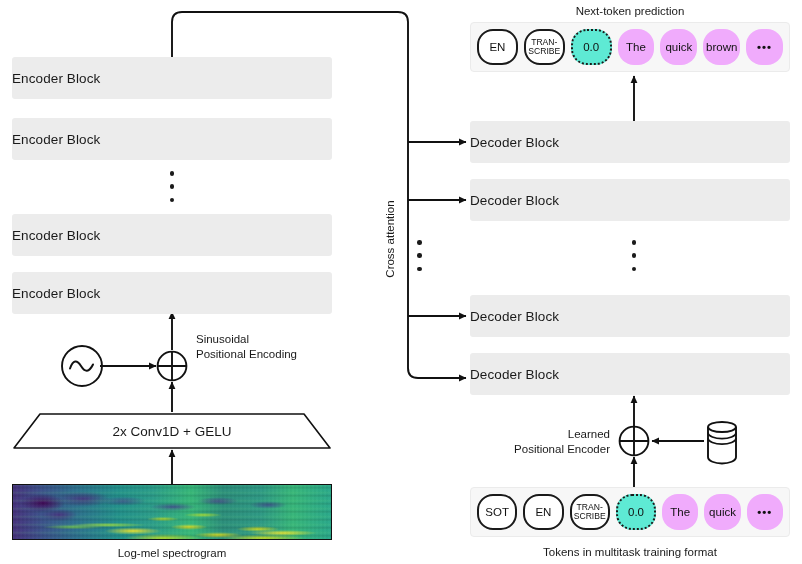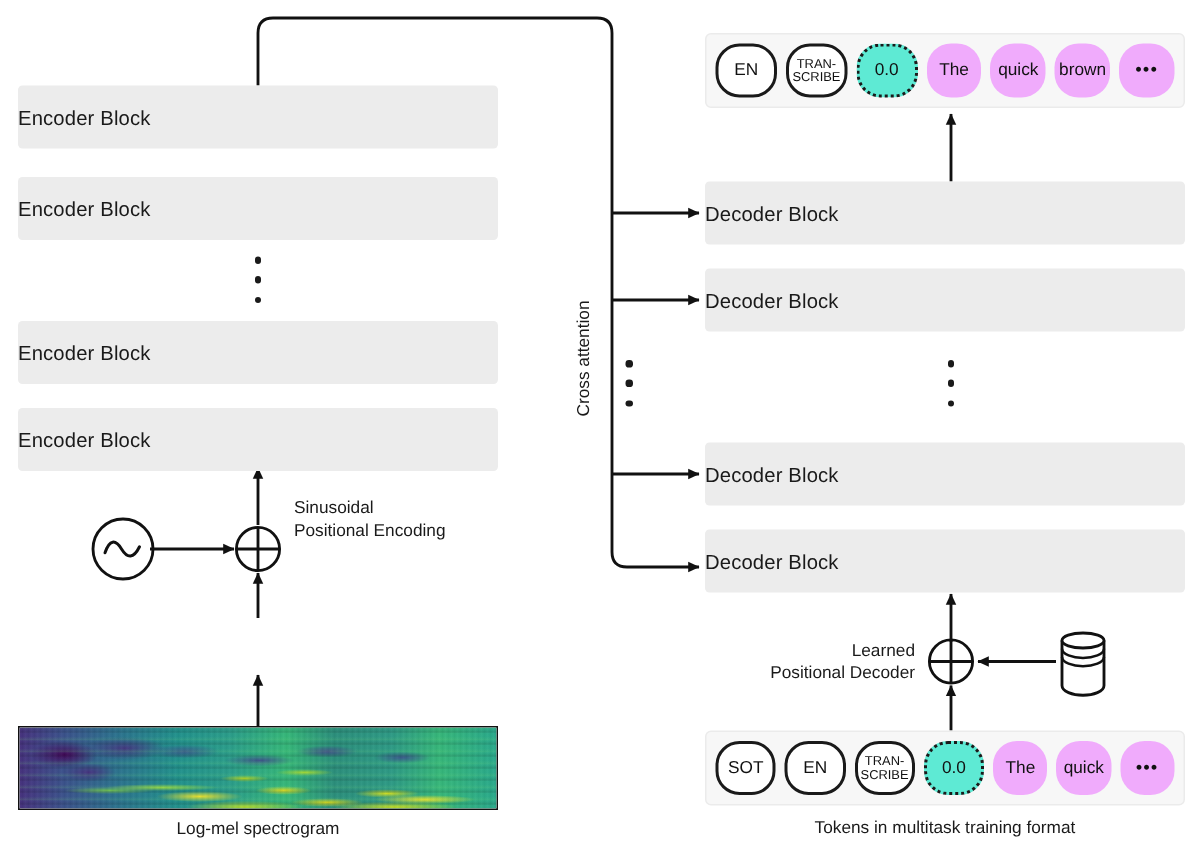--- a/index.html
+++ b/index.html
@@ -233,20 +233,26 @@
   </svg>
 
   <svg class="abs" style="left:156px; top:350px;" width="32" height="32" viewBox="0 0 32 32">
     <circle cx="16" cy="16" r="14.4" fill="#fff" stroke="#111" stroke-width="1.9"></circle>
     <path d="M1.6,16 L30.4,16 M16,1.6 L16,30.4" stroke="#111" stroke-width="1.9"></path>
   </svg>
 
   <div class="abs lbl" style="left:196px; top:332px; width:140px;">Sinusoidal
 Positional Encoding</div>
 
+  <div class="abs trap" style="left:12px; top:412px; width:320px; height:38px;">
+    <svg width="320" height="38" viewBox="0 0 320 38">
+      <path d="M2,36 L28,2 L292,2 L318,36 Z" fill="#ffffff" stroke="#111" stroke-width="1.6" stroke-linejoin="round"></path>
+    </svg>
+    <div class="t-label">2x Conv1D + GELU</div>
+  </div>
 
   <div class="abs spec" style="left:12px; top:484px; width:320px; height:56px;">
     <div class="layer l1"></div>
     <div class="layer l3"></div>
     <div class="layer l2"></div>
     <div class="layer l4"></div>
   </div>
   <div class="abs lbl c" style="left:12px; top:546px; width:320px;">Log-mel spectrogram</div>
 
   <div class="abs" style="left:333px; top:182px; width:114px; height:114px;
@@ -276,29 +282,30 @@
   <div class="abs block" style="left:470px; top:353px; width:320px; height:42px;">
     <span>Decoder Block</span>
   </div>
 
   <svg class="abs" style="left:618px; top:425px;" width="32" height="32" viewBox="0 0 32 32">
     <circle cx="16" cy="16" r="14.4" fill="#fff" stroke="#111" stroke-width="1.9"></circle>
     <path d="M1.6,16 L30.4,16 M16,1.6 L16,30.4" stroke="#111" stroke-width="1.9"></path>
   </svg>
 
   <div class="abs lbl" style="left:492px; top:427px; width:118px; text-align:right;">Learned
-Positional Decoder</div>
+Positional Encoder</div>
 
   <svg class="abs" style="left:702px; top:418px;" width="40" height="48" viewBox="0 0 40 48">
     <path d="M6,9 L6,39 C6,43 13,45.5 20,45.5 C27,45.5 34,43 34,39 L34,9" fill="#fff" stroke="#111" stroke-width="1.9"></path>
     <ellipse cx="20" cy="9" rx="14" ry="5" fill="#fff" stroke="#111" stroke-width="1.9"></ellipse>
     <path d="M6,14.5 C6,18.2 13,20.6 20,20.6 C27,20.6 34,18.2 34,14.5" fill="none" stroke="#111" stroke-width="1.7"></path>
     <path d="M6,20 C6,23.7 13,26.1 20,26.1 C27,26.1 34,23.7 34,20" fill="none" stroke="#111" stroke-width="1.7"></path>
   </svg>
 
+  <div class="abs lbl c" style="left:470px; top:4px; width:320px;">Next-token prediction</div>
   <div class="abs tokpanel" style="left:470px; top:22px; width:320px; height:50px;">
     <div class="tok special">EN</div>
     <div class="tok special small">TRAN-
 SCRIBE</div>
     <div class="tok dotted">0.0</div>
     <div class="tok text">The</div>
     <div class="tok text">quick</div>
     <div class="tok text">brown</div>
     <div class="tok text ellip">•••</div>
   </div>

